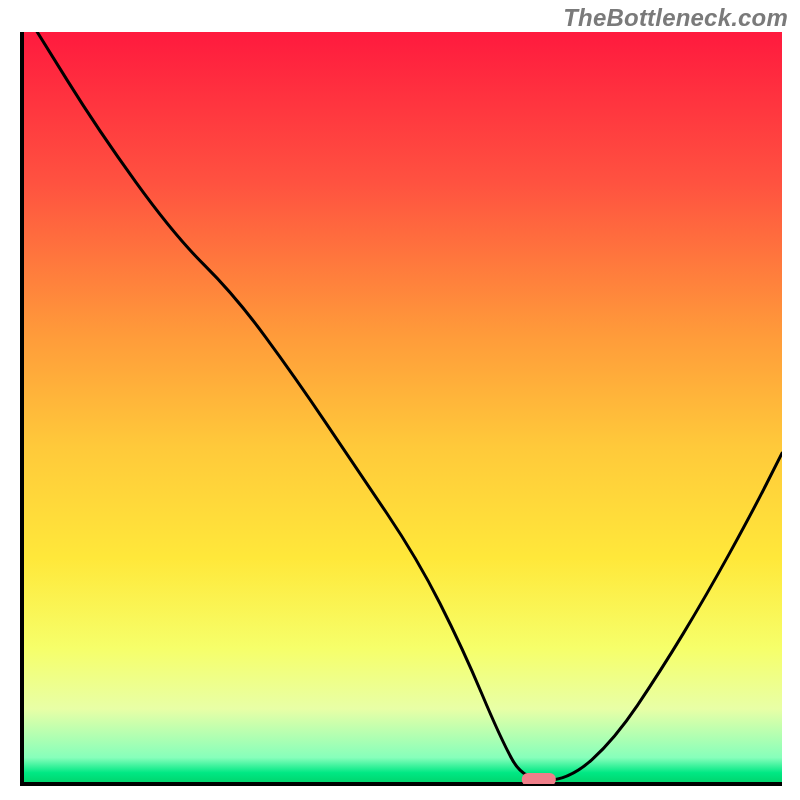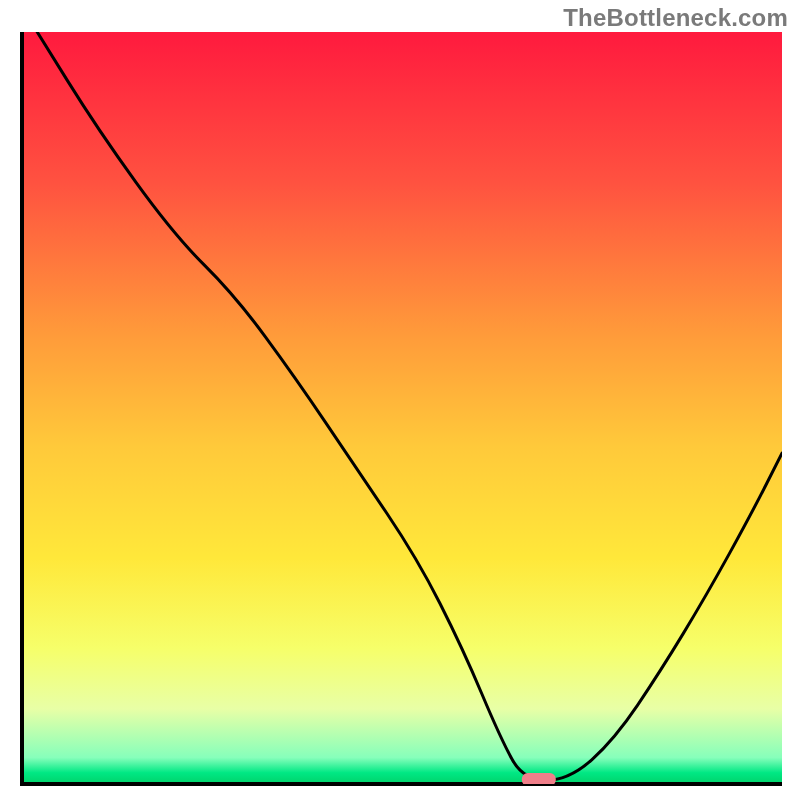--- a/index.html
+++ b/index.html
@@ -7,20 +7,21 @@
     padding: 0;
     width: 800px;
     height: 800px;
     background: #ffffff;
     font-family: Arial, Helvetica, sans-serif;
   }
   .stage {
     position: relative;
     width: 800px;
     height: 800px;
+    font-style: italic;
   }
   .watermark {
     position: absolute;
     top: 4px;
     right: 12px;
     font-size: 24px;
     font-weight: 600;
     color: #7a7a7a;
     letter-spacing: 0.2px;
     z-index: 10;

